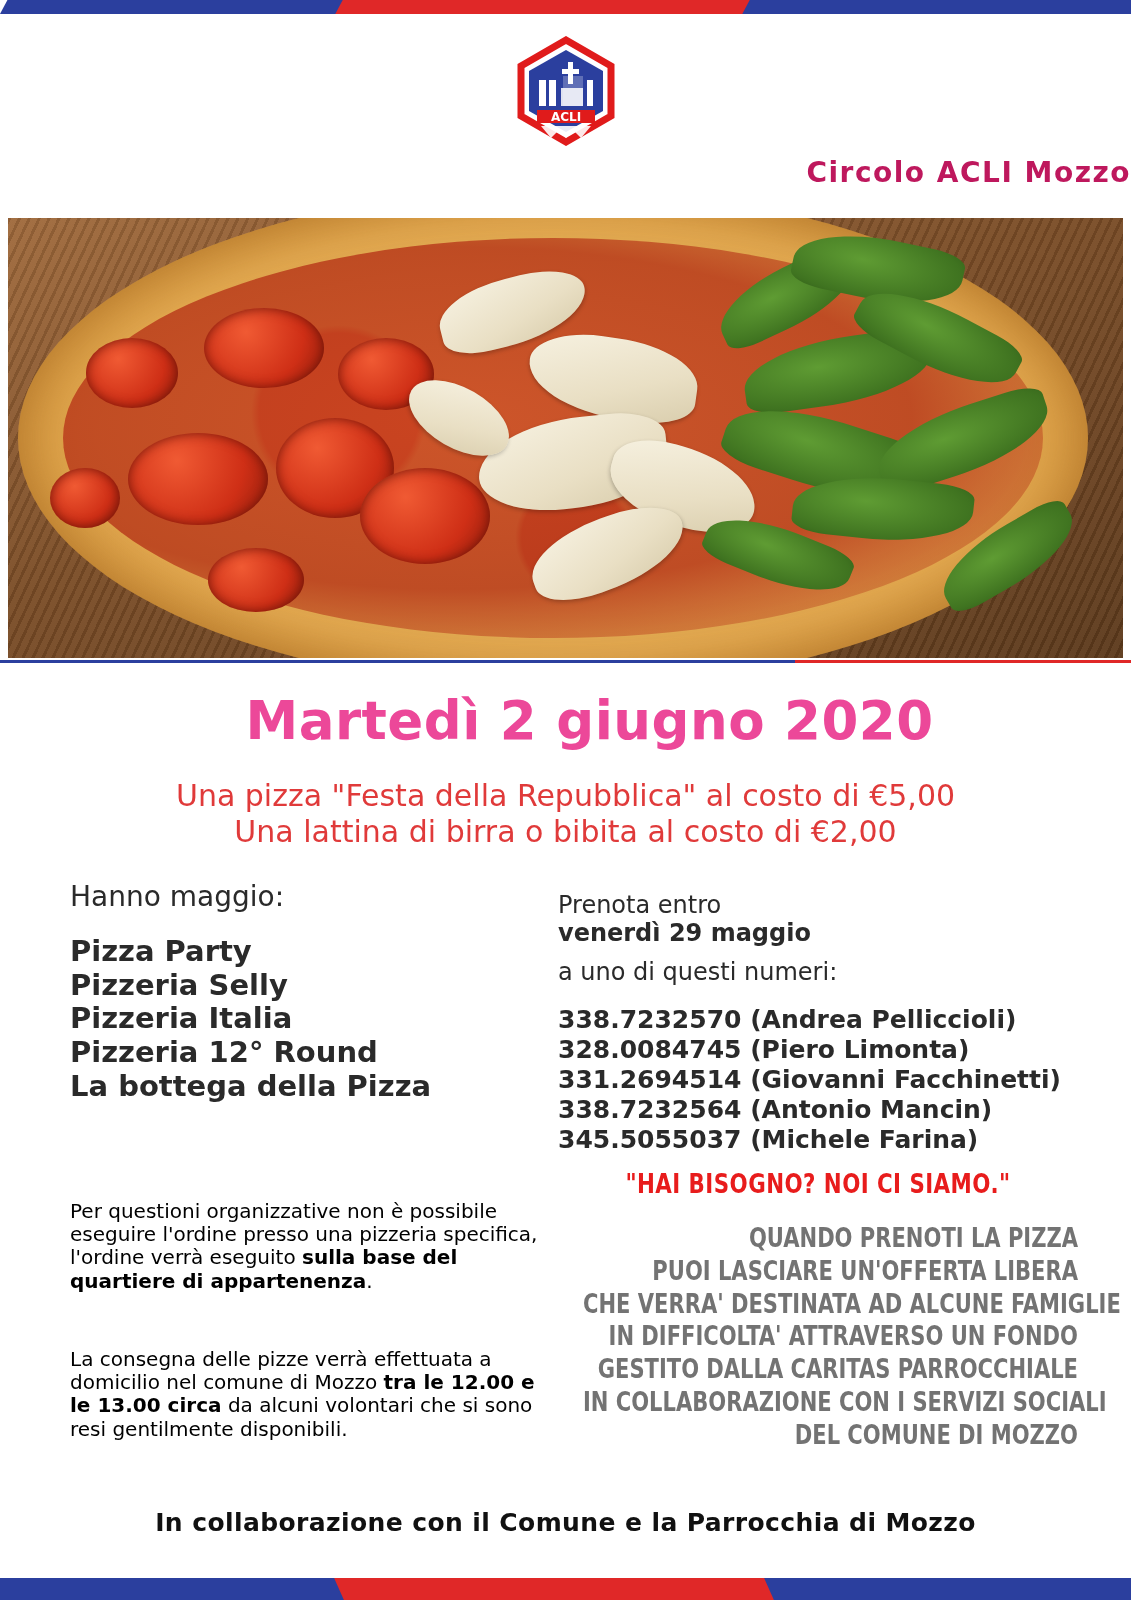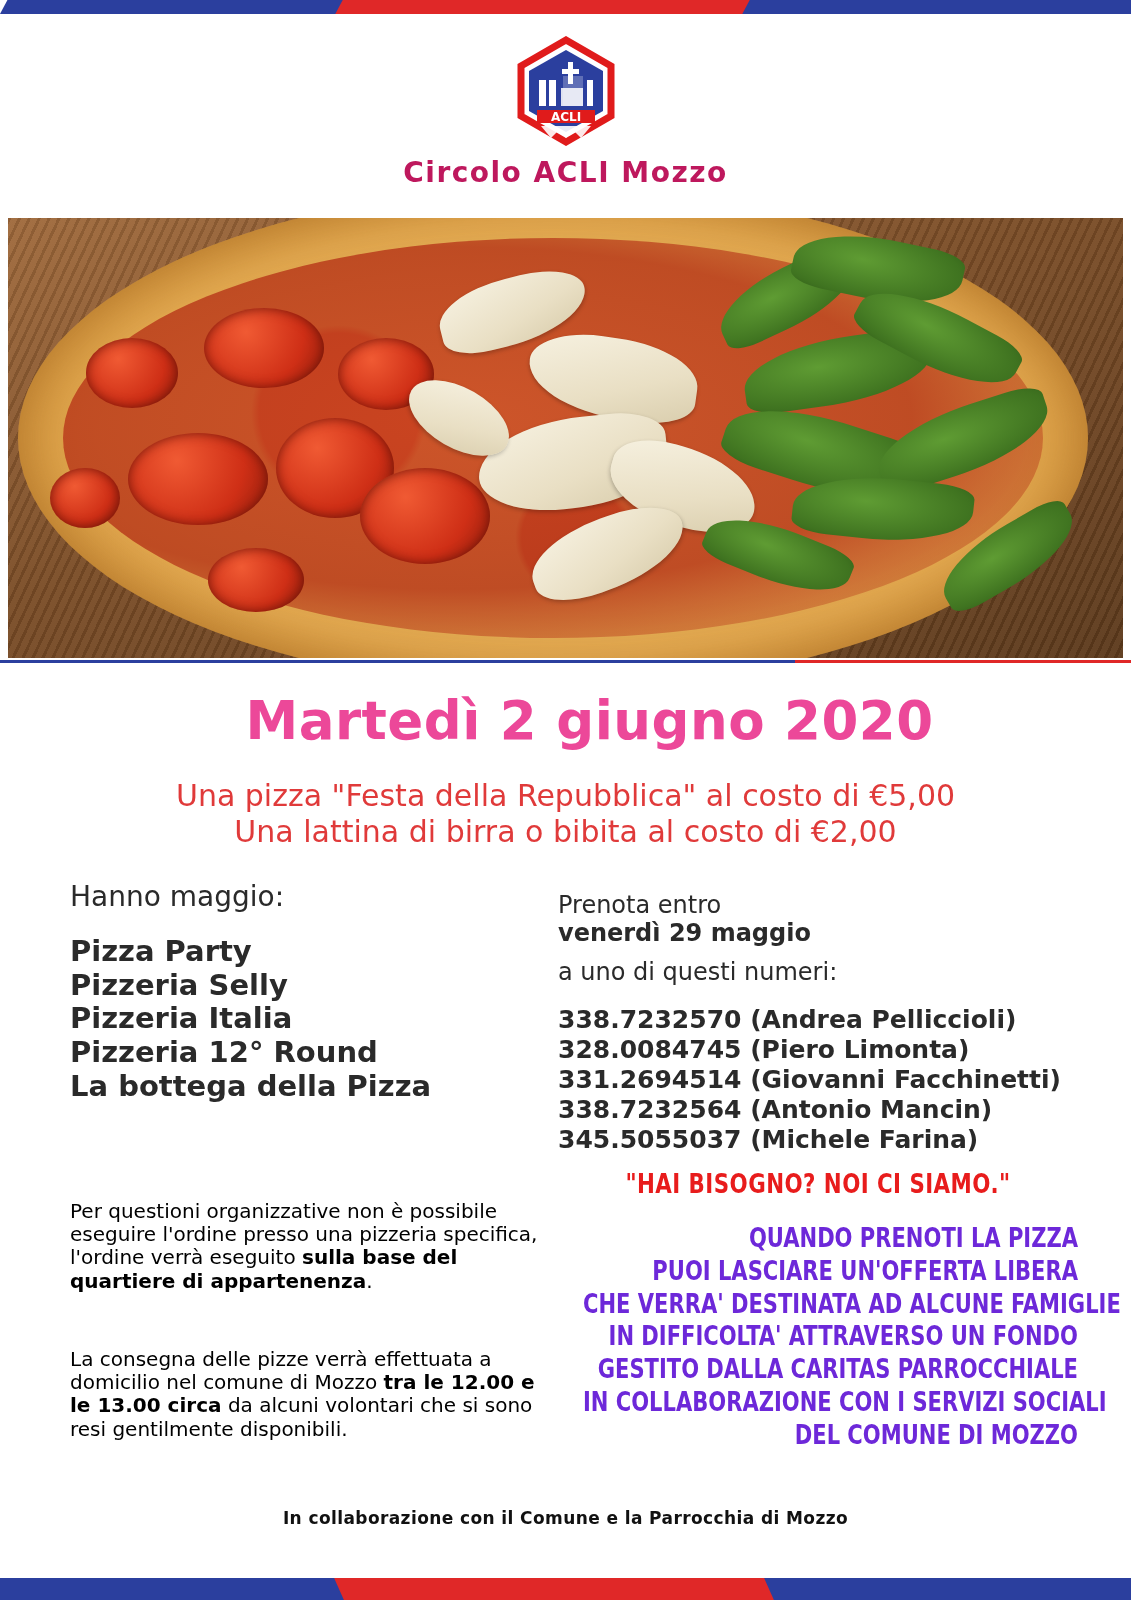--- a/index.html
+++ b/index.html
@@ -41,21 +41,21 @@
   .b-red-c  { left: 30%; width: 42%; background: #e02828; transform: skewX(24deg); }
   .b-blue-r { left: 68%; width: 40%; background: #2b3f9e; transform: skewX(24deg); }
 
   
   .header {
     position: absolute;
     top: 14px;
     left: 0;
     width: 100%;
     height: 200px;
-    text-align: center;
+    text-align: right;
   }
   .logo-wrap {
     margin: 22px auto 0;
     width: 110px;
     height: 110px;
   }
   .org-name {
     margin-top: 10px;
     font-size: 28px;
     font-weight: bold;
@@ -240,36 +240,36 @@
     transform: scaleX(.88);
     transform-origin: center;
     letter-spacing: .5px;
   }
   .stencil {
     position: absolute;
     left: 528px;
     top: 1222px;
     width: 550px;
     text-align: right;
-    color: #6d28d9;
+    color: #737373;
     font-size: 26px;
     font-weight: bold;
     line-height: 1.26;
     font-family: "DejaVu Sans Condensed", "Liberation Sans Narrow", "Liberation Sans", sans-serif;
   }
   .stencil div { white-space: nowrap; transform: scaleX(.9); transform-origin: right center; }
 
   
   .footer {
     position: absolute;
     left: 0;
     top: 1508px;
     width: 100%;
     text-align: center;
-    font-size: 17px;
+    font-size: 25px;
     font-weight: bold;
     color: #111111;
     letter-spacing: .4px;
   }
 </style>
 </head>
 <body>
 
 <div class="stripe stripe-top">
   <div class="band t-blue-l"></div>

